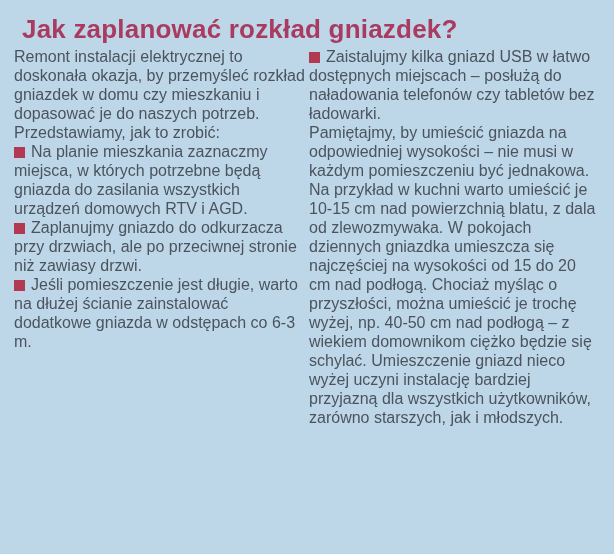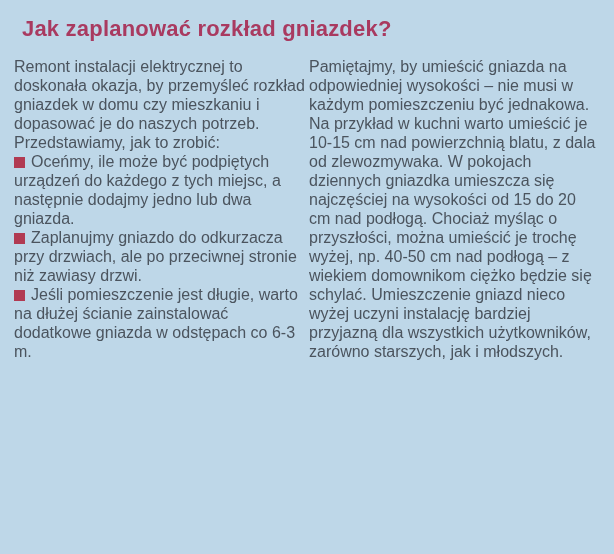--- a/index.html
+++ b/index.html
@@ -20,22 +20,22 @@
     font-family: "Liberation Sans", sans-serif;
     color: var(--text);
     overflow: hidden;
   }
   .panel {
     width: 100%;
     height: 100%;
     padding: 10px 14px 0 14px;
   }
   .article-title {
-    margin: 4px 0 13px 8px;
-    font-size: 22px;
+    margin: 4px 0 3px 8px;
+    font-size: 26px;
     line-height: 30px;
     font-weight: bold;
     color: var(--title);
     letter-spacing: 0.2px;
   }
   .columns {
     display: flex;
     gap: 4px;
   }
   .col {
@@ -60,24 +60,25 @@
 
 <div class="panel">
 
   <h1 class="article-title">Jak zaplanować rozkład gniazdek?</h1>
 
   <div class="columns">
 
     <div class="col">
       <p>Remont instalacji elektrycznej to doskonała okazja, by przemyśleć rozkład gniazdek w domu czy mieszkaniu i dopasować je do naszych potrzeb. Przedstawiamy, jak to zrobić:</p>
 
-      <p><span class="bullet"></span><span>Oceńmy, ile może być podpiętych urządzeń do każdego z tych miejsc, a następnie dodajmy jedno lub dwa gniazda.</span></p>
+      <p><span class="bullet"></span><span>Na planie mieszkania zaznaczmy miejsca, w których potrzebne będą gniazda do zasilania wszystkich urządzeń domowych RTV i AGD.</span></p>
       <p><span class="bullet"></span><span>Zaplanujmy gniazdo do odkurzacza przy drzwiach, ale po przeciwnej stronie niż zawiasy drzwi.</span></p>
       <p><span class="bullet"></span><span>Jeśli pomieszczenie jest długie, warto na dłużej ścianie zainstalować dodatkowe gniazda w odstępach co 6-3 m.</span></p>
     </div>
 
     <div class="col">
+      <p><span class="bullet"></span><span>Zaistalujmy kilka gniazd USB w łatwo dostępnych miejscach – posłużą do naładowania telefonów czy tabletów bez ładowarki.</span></p>
 
       <p>Pamiętajmy, by umieścić gniazda na odpowiedniej wysokości – nie musi w każdym pomieszczeniu być jednakowa. Na przykład w kuchni warto umieścić je 10-15 cm nad powierzchnią blatu, z dala od zlewozmywaka. W pokojach dziennych gniazdka umieszcza się najczęściej na wysokości od 15 do 20 cm nad podłogą. Chociaż myśląc o przyszłości, można umieścić je trochę wyżej, np. 40-50 cm nad podłogą – z wiekiem domownikom ciężko będzie się schylać. Umieszczenie gniazd nieco wyżej uczyni instalację bardziej przyjazną dla wszystkich użytkowników, zarówno starszych, jak i młodszych.</p>
     </div>
 
   </div>
 </div>
 
 </body></html>

